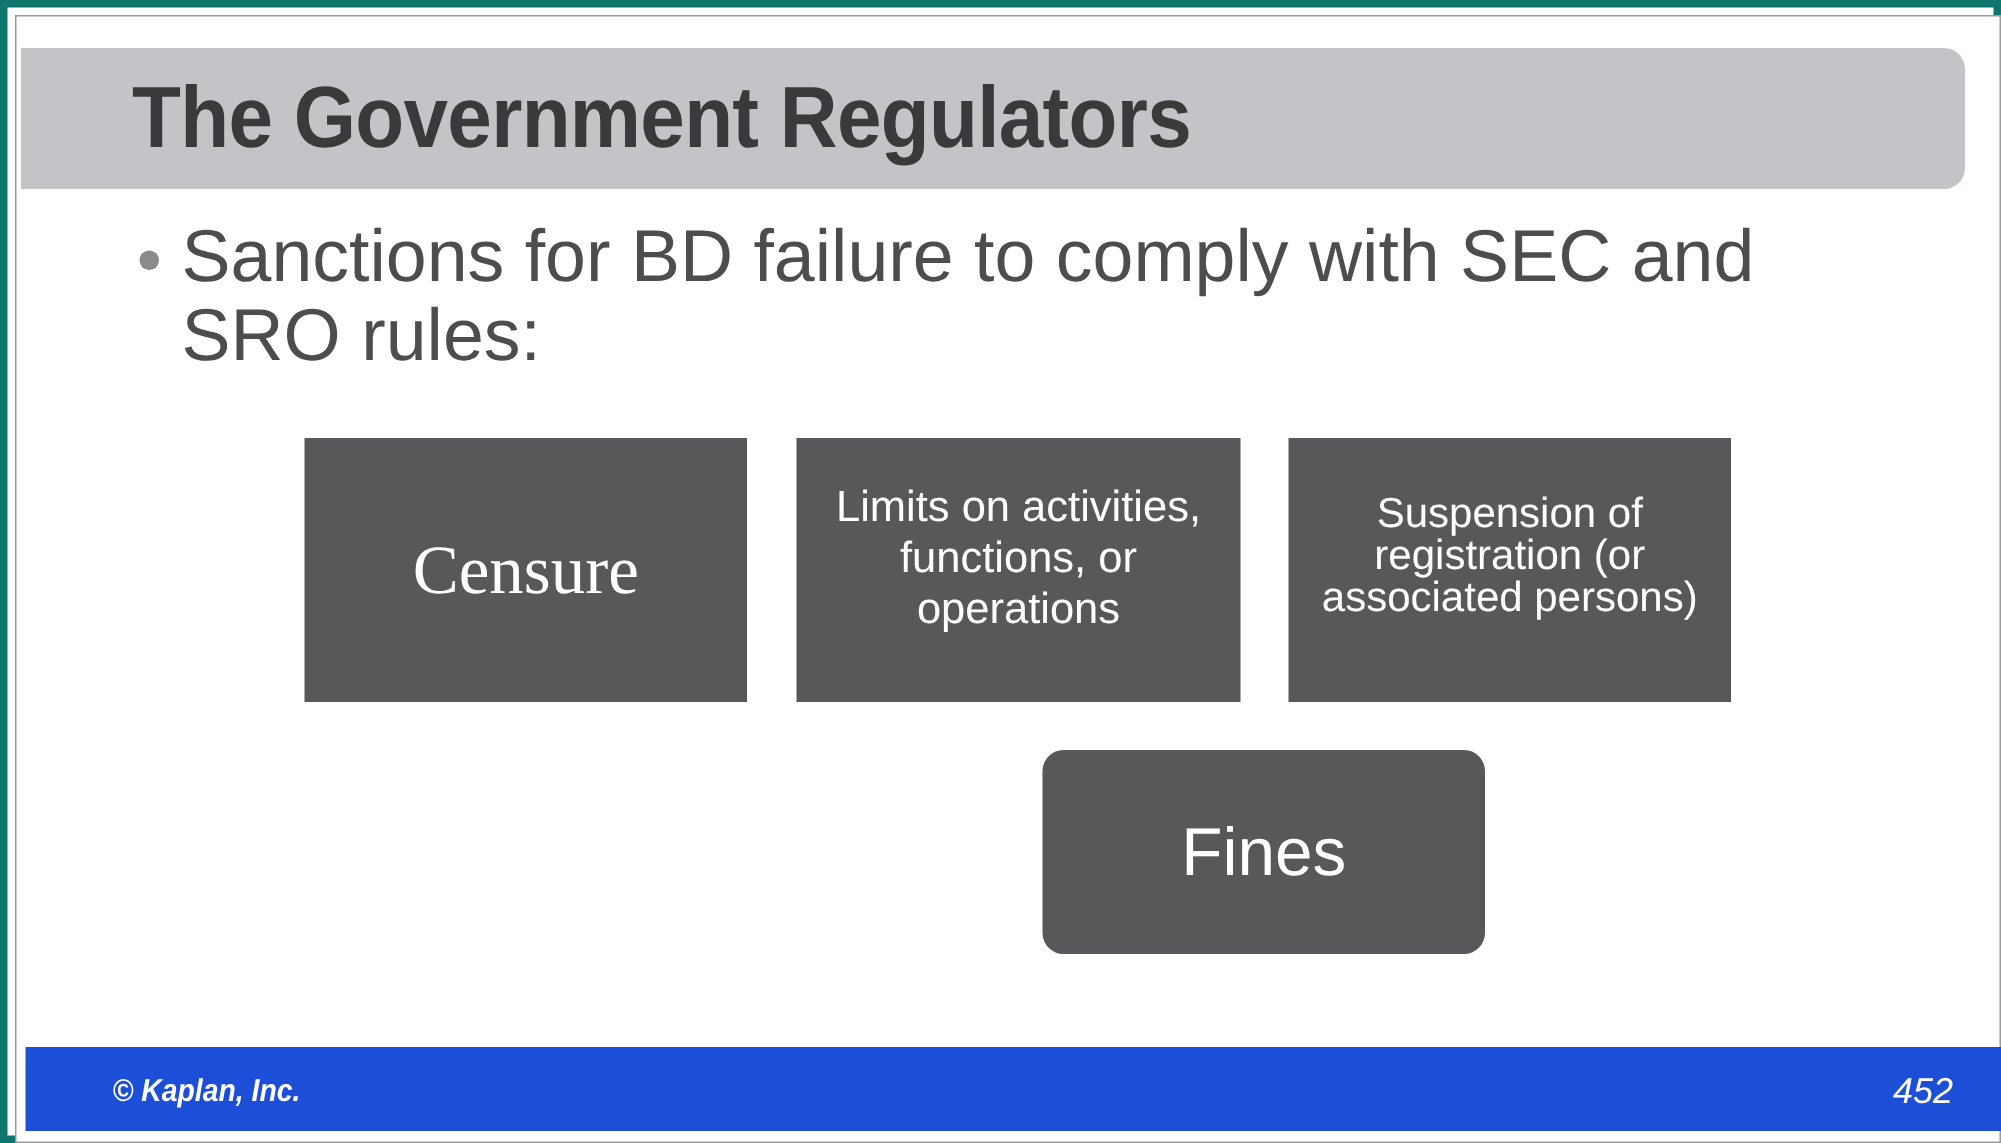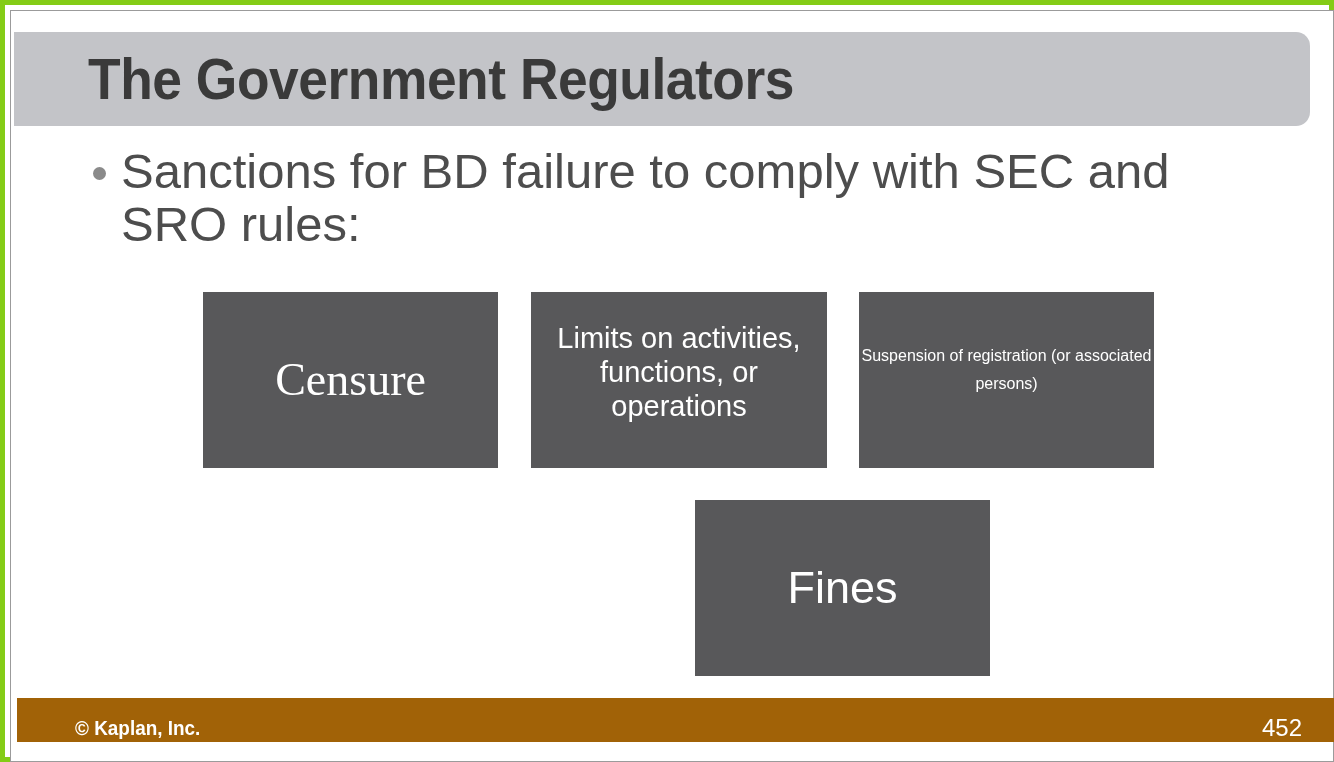--- a/index.html
+++ b/index.html
@@ -5,21 +5,21 @@
   html,body{margin:0;padding:0;}
   body{
     width:1334px;height:762px;
     background:#ffffff;
     font-family:"Liberation Sans", sans-serif;
     overflow:hidden;
   }
   .slide-frame{
     position:absolute;left:0;top:0;width:1334px;height:762px;
     box-sizing:border-box;
-    border:5px solid #84cc16;
+    border:5px solid #0f766e;
     background:#ffffff;
   }
   .slide-inner{
     position:absolute;left:5px;top:5px;
     width:1324px;height:752px;
     box-sizing:border-box;
     border:1px solid #9b9b9b;
     background:#ffffff;
   }
   
@@ -69,31 +69,32 @@
     align-items:center;
     justify-content:center;
     text-align:center;
     box-sizing:border-box;
   }
   .box-censure{left:192px;top:281px;width:295px;height:176px;}
   .box-censure .label{font-size:46px;line-height:52px;font-family:Liberation Serif, serif;}
   .box-limits{left:520px;top:281px;width:296px;height:176px;padding-bottom:16px;}
   .box-limits .label{font-size:29px;line-height:34px;}
   .box-suspension{left:848px;top:281px;width:295px;height:176px;padding-bottom:20px;}
-  .box-suspension .label{font-size:16px;line-height:28px;}
+  .box-suspension .label{font-size:28px;line-height:28px;}
   .box-revocation{left:356px;top:488px;width:295px;height:176px;padding-bottom:14px;}
   .box-revocation .label-main{font-size:30px;line-height:35px;}
   .box-revocation .label-sub{font-size:29px;line-height:34px;margin-top:16px;}
-  .box-fines{left:684px;top:489px;width:295px;height:176px;}
+  .box-fines{left:684px;top:489px;width:295px;height:136px;border-radius:14px;}
   .box-fines .label{font-size:45px;line-height:52px;}
   
   .footer-bar{
     position:absolute;left:6px;top:687px;
-    width:1317px;height:44px;
-    background:#a16207;
+    width:1317px;height:56px;
+    background:#1d4ed8;
+    font-style:italic;
   }
   .footer-left{
     position:absolute;left:58px;top:18px;
     font-size:21px;font-weight:bold;color:#ffffff;
     transform:scaleX(0.9);transform-origin:left center;
     white-space:nowrap;
   }
   .footer-right{
     position:absolute;right:32px;top:16px;
     font-size:24px;color:#ffffff;font-weight:normal;

